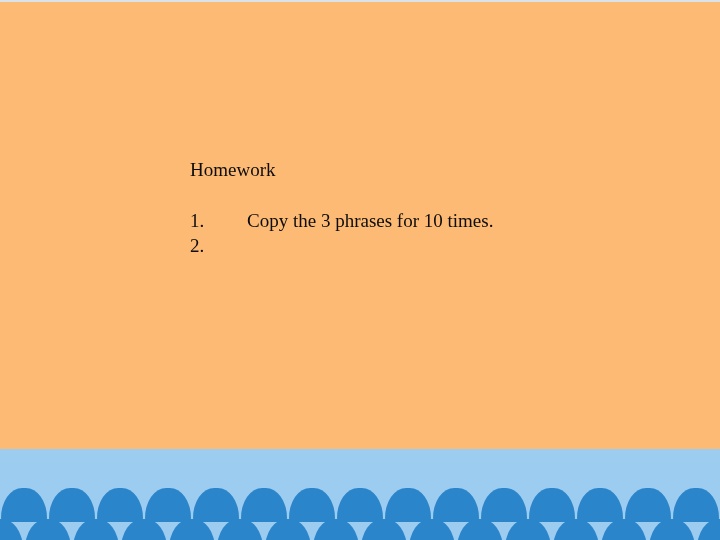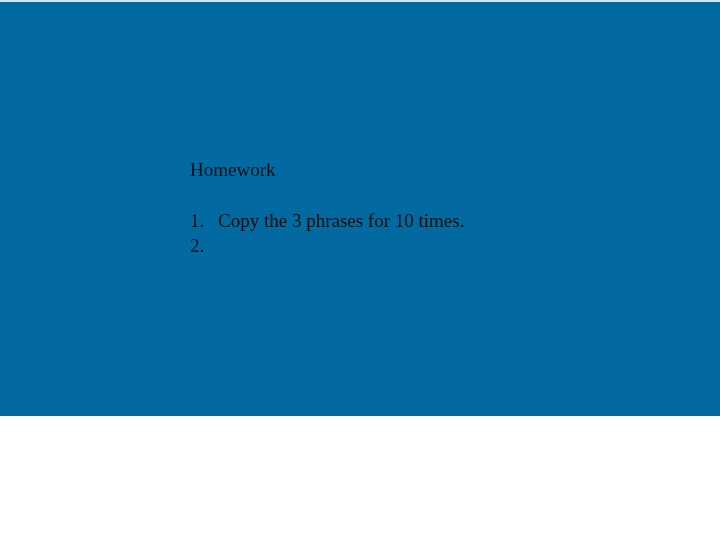--- a/index.html
+++ b/index.html
@@ -6,23 +6,23 @@
     margin: 0;
     padding: 0;
     background: #ffffff;
   }
   body {
     font-family: "Liberation Serif", serif;
   }
   .slide {
     position: relative;
     width: 720px;
-    height: 416px;
+    height: 540px;
     overflow: hidden;
-    background: #0369a1;
+    background: #fdba74;
     box-sizing: border-box;
     border-top: 2px solid #d9e3e8;
   }
   
   .content {
     position: absolute;
     left: 190px;
     top: 156px;
     width: 420px;
   }
@@ -44,20 +44,21 @@
     line-height: 25px;
     color: #0d0d0d;
     white-space: nowrap;
   }
   .list-marker {
     width: 28px;
     flex: 0 0 28px;
   }
   .list-text {
     flex: 0 1 auto;
+    margin-left: 29px;
   }
   
   .band {
     position: absolute;
     left: 0;
     right: 0;
     top: 447px;
     height: 93px;
     background: #9ccdf1;
     overflow: hidden;

